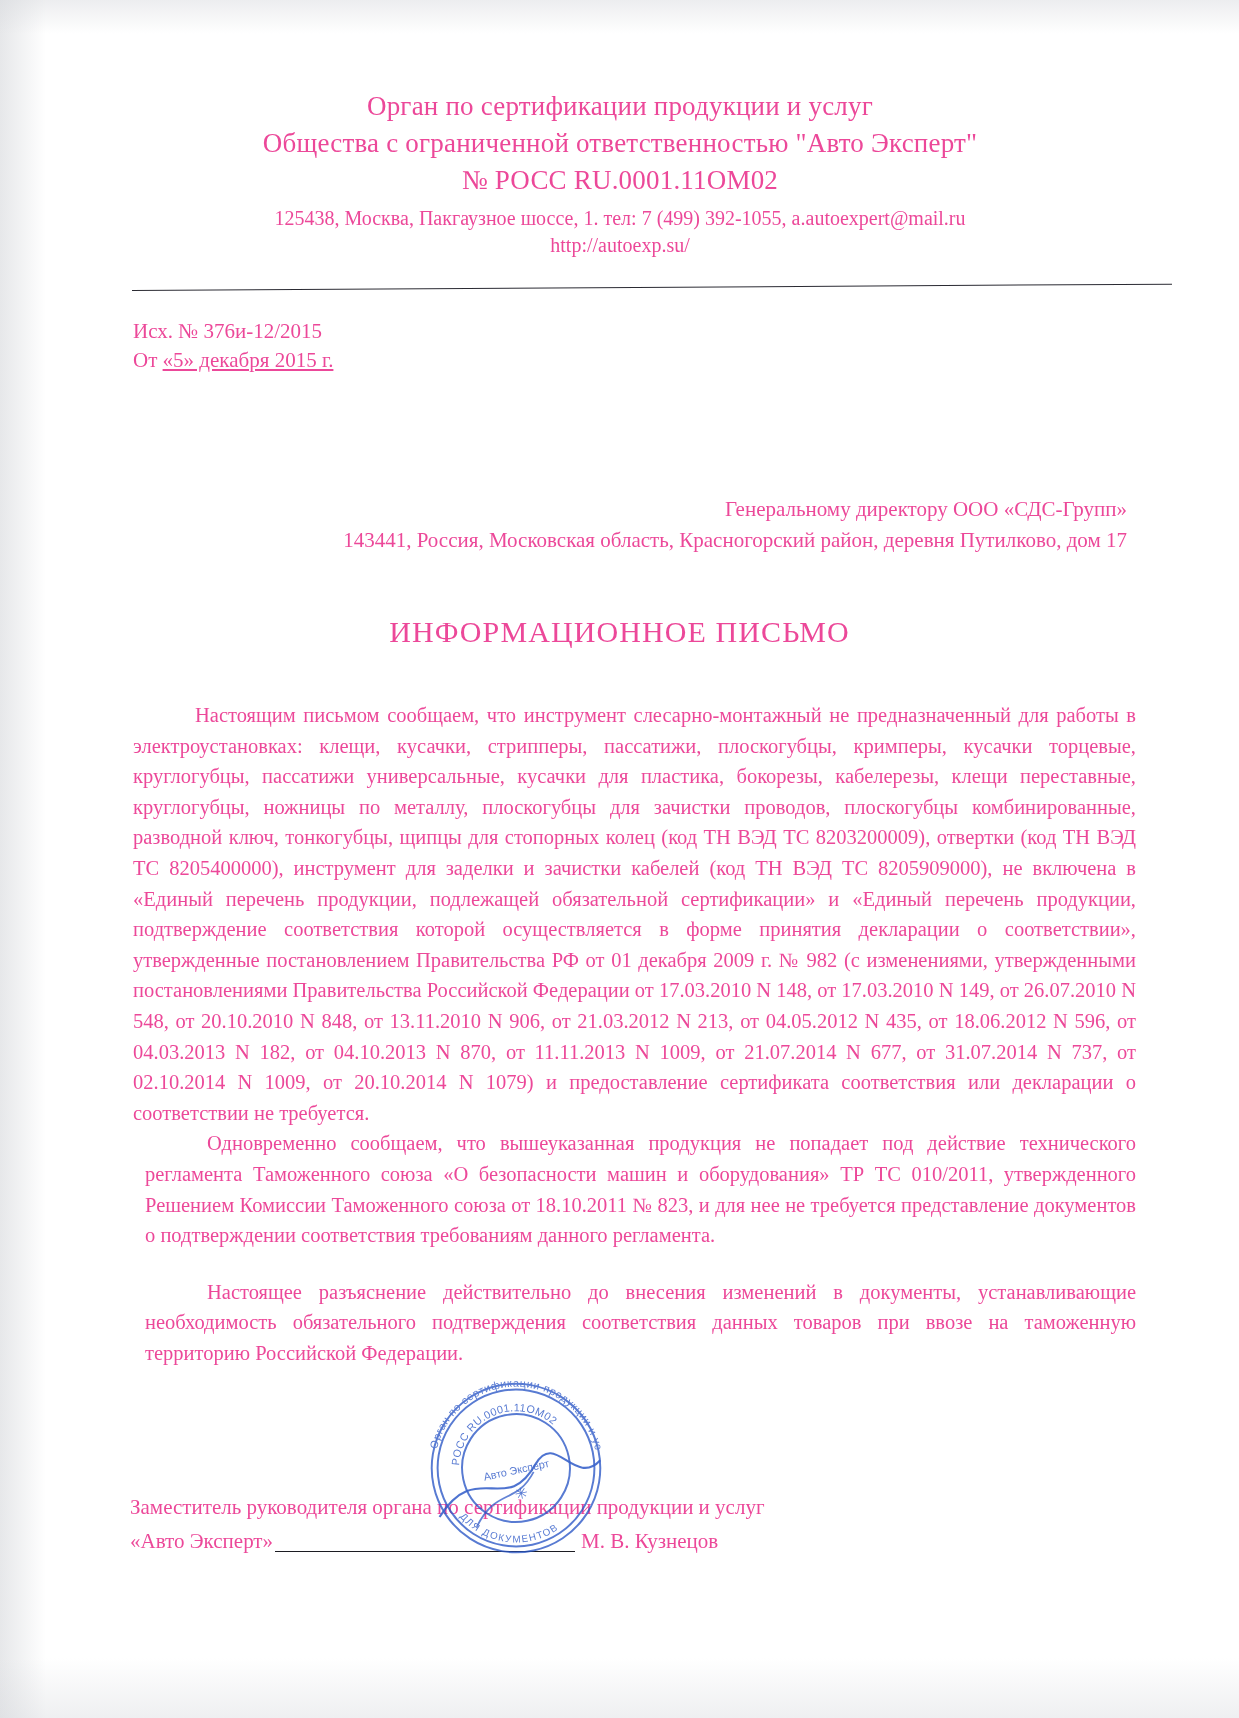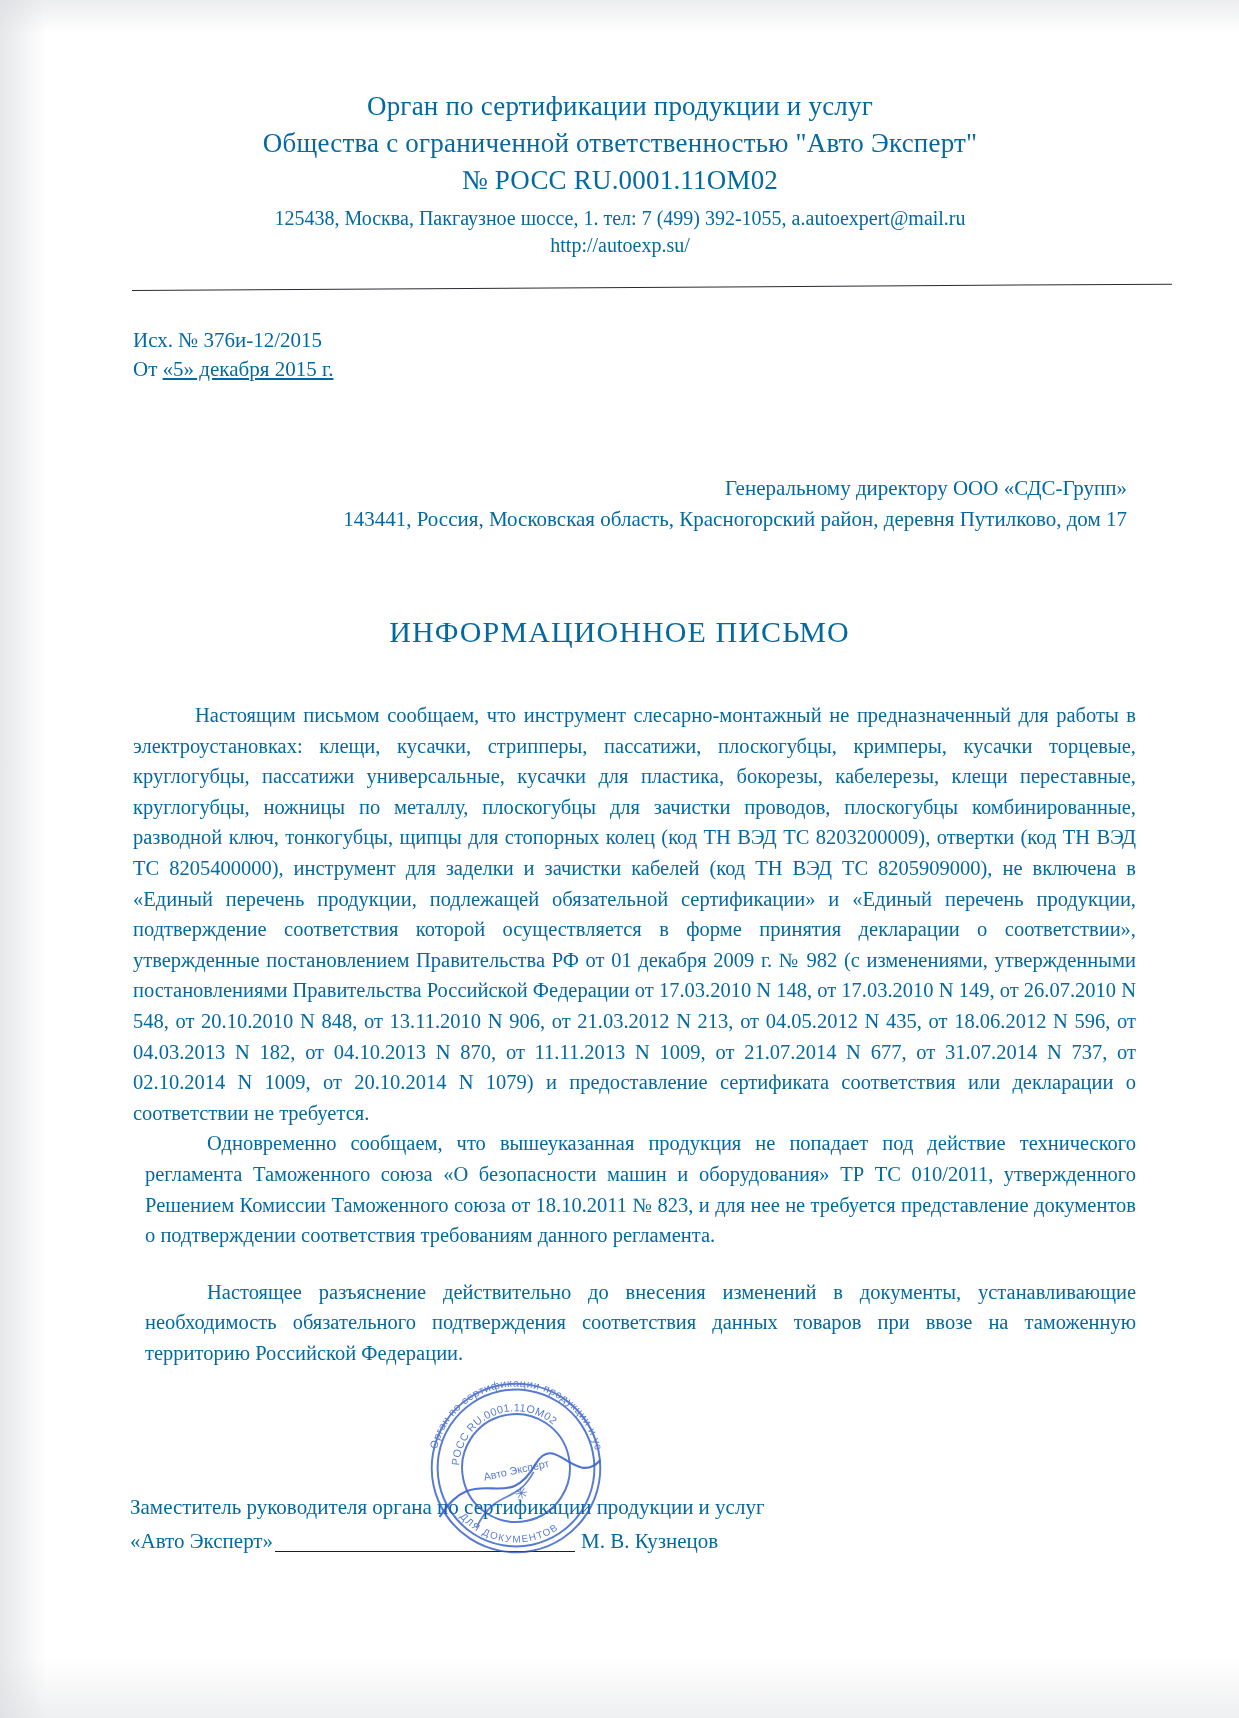--- a/index.html
+++ b/index.html
@@ -7,21 +7,21 @@
     padding: 0;
     background: #ffffff;
   }
   .page {
     position: relative;
     width: 1239px;
     height: 1718px;
     margin: 0 auto;
     background: #ffffff;
     font-family: "Liberation Serif", serif;
-    color: #0369a1;
+    color: #ec4899;
     overflow: hidden;
   }
   .sheet {
     position: absolute;
     left: 0;
     top: 0;
     width: 1239px;
     height: 1718px;
   }
 
@@ -66,33 +66,33 @@
     height: 1px;
     background: #2b2b33;
     transform: rotate(-0.35deg);
     transform-origin: left center;
   }
 
   
   .refblock {
     position: absolute;
     left: 133px;
-    top: 326px;
+    top: 317px;
     font-size: 21px;
     line-height: 29px;
   }
   .ref-date .u {
     text-decoration: underline;
   }
 
   
   .addressee {
     position: absolute;
     right: 112px;
-    top: 473px;
+    top: 494px;
     width: 960px;
     text-align: right;
     font-size: 21px;
     line-height: 31px;
   }
 
   
   .doc-title {
     position: absolute;
     left: 0;

